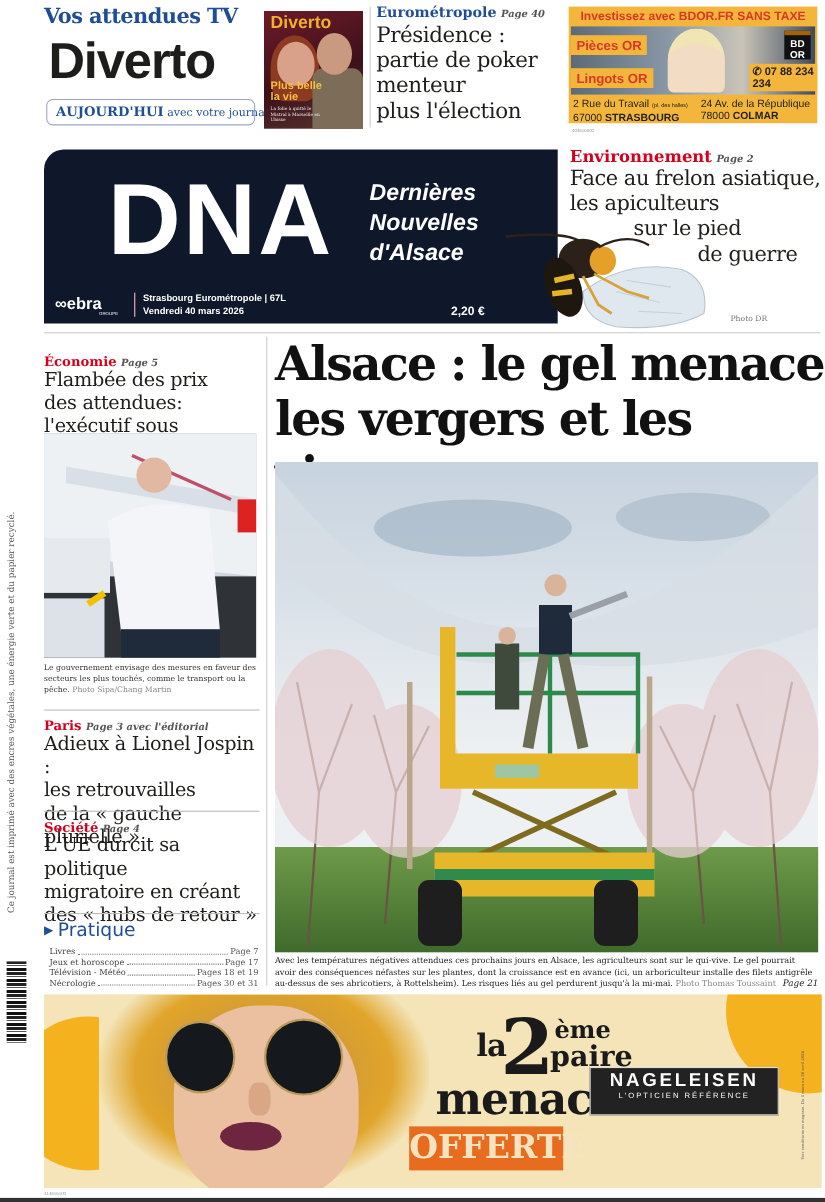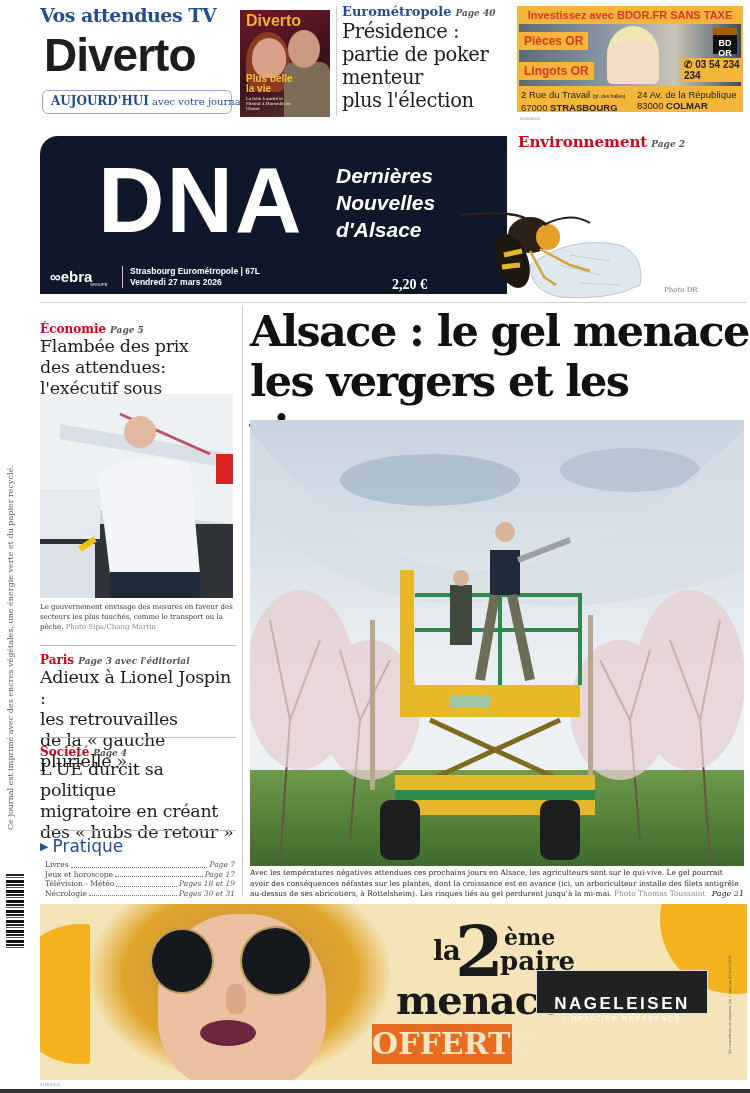--- a/index.html
+++ b/index.html
@@ -35,37 +35,37 @@
 #euro .head{font-size:19.5px;line-height:23px;letter-spacing:-0.4px;margin-top:1px}
 
 
 #bdor{left:517px;top:6px;width:226px;height:106px;background:#f4b63a}
 #bdor .bar{left:0;top:0;width:226px;text-align:center;font-family:"Liberation Sans",sans-serif;font-weight:bold;font-size:11px;color:#d8382a;padding-top:3px}
 #bdor .photo{left:2px;top:18px;width:222px;height:62px;background:linear-gradient(90deg,#5d6a78 0%,#8a97a6 40%,#c9c4b8 70%,#3f4c5e 100%)}
 #bdor .woman{left:90px;top:20px;width:52px;height:58px;border-radius:50% 50% 10% 10%;background:#f2dcc4;border-top:14px solid #f0e6b4}
 #bdor .pill{font-family:"Liberation Sans",sans-serif;font-weight:bold;font-size:12px;color:#d8382a;background:#f4b63a;padding:2px 5px}
 #bdor .p1{left:2px;top:26px}
 #bdor .p2{left:2px;top:56px}
-#bdor .logo{left:196px;top:22px;width:24px;height:26px;background:#111;color:#fff;font-family:"Liberation Sans",sans-serif;font-weight:bold;font-size:9px;line-height:10px;text-align:center;padding-top:3px;border-top:7px solid #a16207}
+#bdor .logo{left:196px;top:22px;width:24px;height:26px;background:#111;color:#fff;font-family:"Liberation Sans",sans-serif;font-weight:bold;font-size:9px;line-height:10px;text-align:center;padding-top:3px;border-top:4px solid #a16207}
 #bdor .phone{left:164px;top:52px;font-family:"Liberation Sans",sans-serif;font-weight:bold;font-size:10px;color:#222;background:#f4b63a;padding:1px 3px}
 #bdor .addr{font-family:"Liberation Sans",sans-serif;font-size:9.5px;color:#222;line-height:11px}
 #bdor .addr b{font-size:9.5px}
 #bdor .a1{left:4px;top:83px}
 #bdor .a2{left:120px;top:83px}
 #bdor-code{left:520px;top:116px;font-size:4px;color:#999;font-family:"Liberation Sans",sans-serif}
 
 
 #mast{left:40px;top:136px;width:467px;height:158px;background:#0f172a;border-radius:18px 0 0 0}
 #mast .dna{left:58px;top:14px;font-family:"Liberation Sans",sans-serif;font-weight:bold;font-size:92px;color:#fff;letter-spacing:2px;line-height:100px}
 #mast .full{left:296px;top:26px;font-family:"Liberation Sans",sans-serif;font-weight:bold;font-style:italic;font-size:21px;line-height:27px;color:#fff}
 #mast .ebra{left:10px;top:132px;font-family:"Liberation Sans",sans-serif;font-weight:bold;font-size:15px;color:#fff}
 #mast .ebra small{display:block;font-size:4px;margin-left:40px;margin-top:-3px;font-weight:normal}
 #mast .sep{left:82px;top:130px;width:1px;height:22px;background:#f8b8b8}
 #mast .edition{left:90px;top:130px;font-family:"Liberation Sans",sans-serif;font-weight:bold;font-size:8.5px;line-height:11px;color:#fff}
-#mast .price{left:352px;top:141px;font-family:Liberation Serif, serif;font-weight:bold;font-size:14px;color:#fff}
+#mast .price{left:370px;top:141px;font-family:Liberation Sans, sans-serif;font-weight:bold;font-size:11px;color:#fff}
 
 
 #env{left:518px;top:133px;width:230px}
 #env .kick{font-size:15px}
 #env .head{font-size:19px;line-height:23px;letter-spacing:-0.4px}
 #env .l3{padding-left:58px}
 #env .l4{padding-left:116px}
 #hornet{left:460px;top:205px;width:190px;height:96px}
 #photo-db{left:664px;top:286px;font-size:7px;color:#777}
 
@@ -81,21 +81,21 @@
 #paris .head{font-size:17.5px;line-height:21px;letter-spacing:-0.3px}
 #soc{left:40px;top:745px;width:200px}
 #soc .kick{font-size:12px}
 #soc .head{font-size:17.5px;line-height:21px;letter-spacing:-0.3px}
 #pratique{left:40px;top:836px;width:195px}
 #pratique .ttl{font-size:17px;color:#1f4e96;font-family:"DejaVu Sans",sans-serif}
 #pratique .ttl .tri{font-size:11px;vertical-align:2px;margin-right:4px}
 #pratique ul{list-style:none;margin-top:4px;padding-left:5px}
 #pratique li{display:flex;font-size:7.5px;line-height:9.5px;color:#444}
 #pratique li .dots{flex:1;border-bottom:1px dotted #777;margin:0 2px 2px 2px}
-#pratique li .pg{font-style:italic;color:#555}
+#pratique li .pg{color:#555}
 
 
 #main-head{left:250px;top:306px;width:500px;font-weight:bold;font-size:43px;line-height:50px;letter-spacing:-1.6px;color:#111}
 #main-photo{left:250px;top:420px;width:494px;height:446px;overflow:hidden}
 #main-cap{left:250px;top:868px;width:494px;font-size:7.4px;line-height:10.5px;color:#222}
 #main-cap .cr{color:#888}
 #main-cap .pg{float:right;font-style:italic;font-size:8px}
 
 
 #side-text{left:6px;top:470px;width:360px;transform-origin:0 0;transform:rotate(-90deg) translateX(-360px);font-size:8px;color:#555;white-space:nowrap}
@@ -111,21 +111,21 @@
 #ad .lens2{left:200px;top:22px;width:72px;height:70px;border-radius:50%;background:#15181c;border:2px solid #b89a5a}
 #ad .nose{left:186px;top:80px;width:20px;height:30px;background:#d9a786;border-radius:40%}
 #ad .lips{left:160px;top:116px;width:56px;height:26px;border-radius:50%;background:#6e2540}
 #ad .la{left:393px;top:30px;font-size:28px;font-weight:bold;color:#1a1a1a;letter-spacing:-1px}
 #ad .two{left:415px;top:10px;font-size:70px;font-weight:bold;color:#1a1a1a;line-height:76px}
 #ad .eme{left:464px;top:20px;font-size:22px;font-weight:bold;color:#1a1a1a}
 #ad .paire{left:460px;top:42px;font-size:26px;font-weight:bold;color:#1a1a1a}
 #ad .solaire{left:356px;top:72px;font-size:40px;font-weight:bold;color:#1a1a1a;letter-spacing:-1px}
 #ad .offerte{left:332px;top:120px;width:140px;height:40px;background:#e76c1f;color:#f6e4c0;font-size:30px;font-weight:bold;text-align:right;padding-right:6px;line-height:40px}
 #ad .nag{left:496px;top:66px;width:172px;height:44px;background:#222;color:#fff;text-align:center;border:1px solid #ddd}
-#ad .nag .n{font-family:"Liberation Sans",sans-serif;font-weight:bold;font-size:17px;letter-spacing:2.5px;margin-top:23px}
+#ad .nag .n{font-family:"Liberation Sans",sans-serif;font-weight:bold;font-size:17px;letter-spacing:2.5px;margin-top:1px}
 #ad .nag .s{font-family:"Liberation Sans",sans-serif;font-size:7px;letter-spacing:1.8px;margin-top:1px}
 #ad .legal{left:688px;top:30px;width:120px;transform-origin:0 0;transform:rotate(-90deg) translateX(-120px);font-size:3.5px;color:#555;white-space:nowrap}
 #ad-code{left:40px;top:1082px;font-size:4px;color:#999;font-family:"Liberation Sans",sans-serif}
 #bottom-bar{left:0;top:1089px;width:750px;height:4px;background:#333}
 </style>
 </head>
 <body>
 
 <div id="diverto" class="abs">
   <div class="abs title-top">Vos attendues TV</div>
@@ -156,50 +156,56 @@
 <div id="bdor" class="abs">
   <div class="abs bar">Investissez avec BDOR.FR SANS TAXE</div>
   <div class="abs photo"></div>
   <div class="abs woman"></div>
   <div class="abs pill p1">Pièces OR</div>
   <div class="abs pill p2">Lingots OR</div>
   <div class="abs logo">
       <div>BD</div>
       <div>OR</div>
     </div>
-  <div class="abs phone">✆ 03 54 234 234</div>
+  <div class="abs phone">✆ 07 88 234 234</div>
   <div class="abs addr a1">
     <div><span>2 Rue du Travail</span> <span style="font-size:5px">(pl. des halles)</span></div>
     <div><span>67000 </span><b>STRASBOURG</b></div>
   </div>
   <div class="abs addr a2">
     <div>24 Av. de la République</div>
-    <div><span>83000 </span><b>COLMAR</b></div>
+    <div><span>78000 </span><b>COLMAR</b></div>
   </div>
 </div>
 <div id="bdor-code" class="abs">404816000</div>
 
 <div id="mast" class="abs">
   <div class="abs dna">DNA</div>
   <div class="abs full">
     <div>Dernières</div>
     <div>Nouvelles</div>
     <div>d'Alsace</div>
   </div>
   <div class="abs ebra"><span>∞</span><span>ebra</span><small>GROUPE</small></div>
   <div class="abs sep"></div>
   <div class="abs edition">
     <div>Strasbourg Eurométropole | 67L</div>
-    <div>Vendredi 27 mars 2026</div>
+    <div>Vendredi 40 mars 2026</div>
   </div>
   <div class="abs price">2,20 €</div>
 </div>
 
 <div id="env" class="abs">
   <div class="kick kicker-red"><span>Environnement</span><span class="page-ref">Page 2</span></div>
+  <div class="head">
+    <div>Face au frelon asiatique,</div>
+    <div>les apiculteurs</div>
+    <div class="l3">sur le pied</div>
+    <div class="l4">de guerre</div>
+  </div>
 </div>
 <svg id="hornet" class="abs" viewBox="0 0 190 96">
   <path d="M70 60 Q110 30 160 40 Q185 50 180 80 Q150 96 100 92 Q70 86 70 60Z" fill="#dfe8ef" stroke="#b8c6d2"></path>
   <path d="M100 60 L140 70 M110 50 L150 56 M120 78 L160 80" stroke="#c4d0da" stroke-width="1"></path>
   <ellipse cx="70" cy="30" rx="22" ry="18" fill="#2b2118"></ellipse>
   <ellipse cx="88" cy="32" rx="12" ry="13" fill="#e5a02a"></ellipse>
   <ellipse cx="52" cy="56" rx="16" ry="28" fill="#1e1710" transform="rotate(-20 52 56)"></ellipse>
   <path d="M44 50 L62 46 M42 62 L60 60" stroke="#e3b62a" stroke-width="5"></path>
   <path d="M72 18 Q60 4 0 10" stroke="#2b2118" stroke-width="2.5" fill="none"></path>
   <path d="M84 20 Q110 6 130 18" stroke="#2b2118" stroke-width="2" fill="none"></path>

